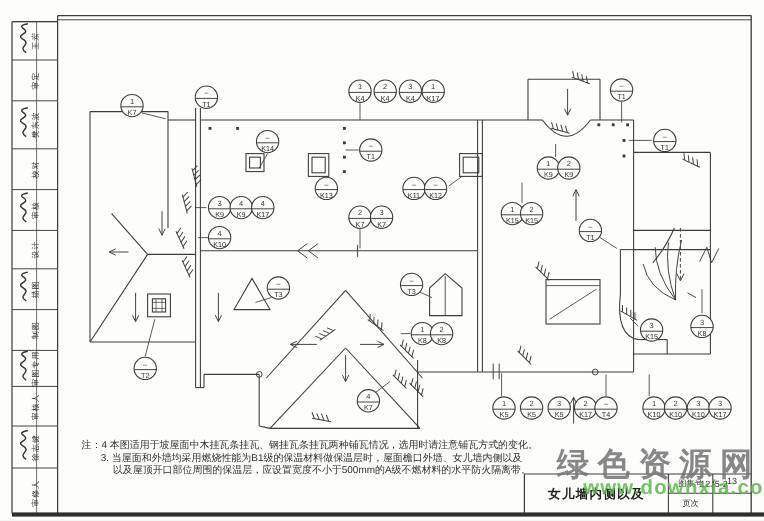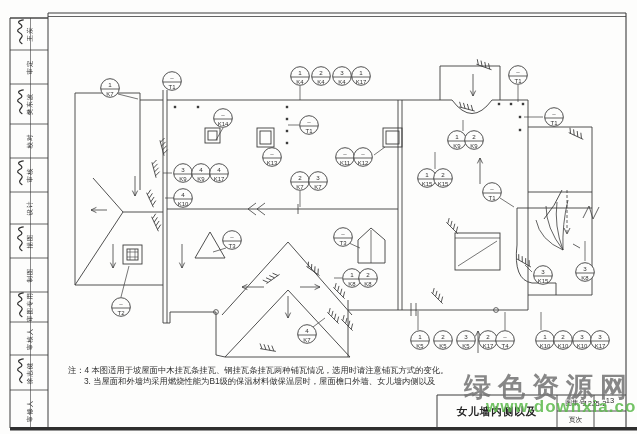--- a/index.html
+++ b/index.html
@@ -604,20 +604,21 @@
       <span class="sb-label" style="left: 30px; top: 372.5px;">徐志健</span>
       <span class="sb-sig" style="left: 24px; top: 370.5px;"><svg width="26" height="16" viewBox="0 0 26 16">
           <path d="M1,10 C5,1 8,15 12,5 C15,-1 17,13 21,4 C23,1 25,8 25,8" fill="none" stroke="#1c1c1c" stroke-width="1.2"></path>
         </svg></span>
       <span class="sb-label" style="left: 30px; top: 410.5px;">审修人</span>
     </div>
 
   <div class="notes" id="notes">
       <div class="nline" style="padding-left: 0px;">注：4 本图适用于坡屋面中木挂瓦条挂瓦、钢挂瓦条挂瓦两种铺瓦情况，选用时请注意铺瓦方式的变化。</div>
       <div class="nline" style="padding-left: 16px;">3. 当屋面和外墙均采用燃烧性能为B1级的保温材料做保温层时，屋面檐口外墙、女儿墙内侧以及</div>
+      <div class="nline" style="padding-left: 26px;">以及屋顶开口部位周围的保温层，应设置宽度不小于500mm的A级不燃材料的水平防火隔离带。</div>
     </div>
 
   <div class="tb-title">女儿墙内侧以及</div>
   <div class="tb-cell tb-lab1">图集号</div>
   <div class="tb-cell tb-val1">12J5-2</div>
   <div class="tb-cell tb-lab2">页次</div>
   <div class="tb-cell tb-val2">13</div>
 
   <div class="wm1" id="wm1" style="color: #737373;">绿色资源网</div>
   <div class="wm2" id="wm2" style="color: rgb(92, 186, 76);">www.downxia.com</div>

